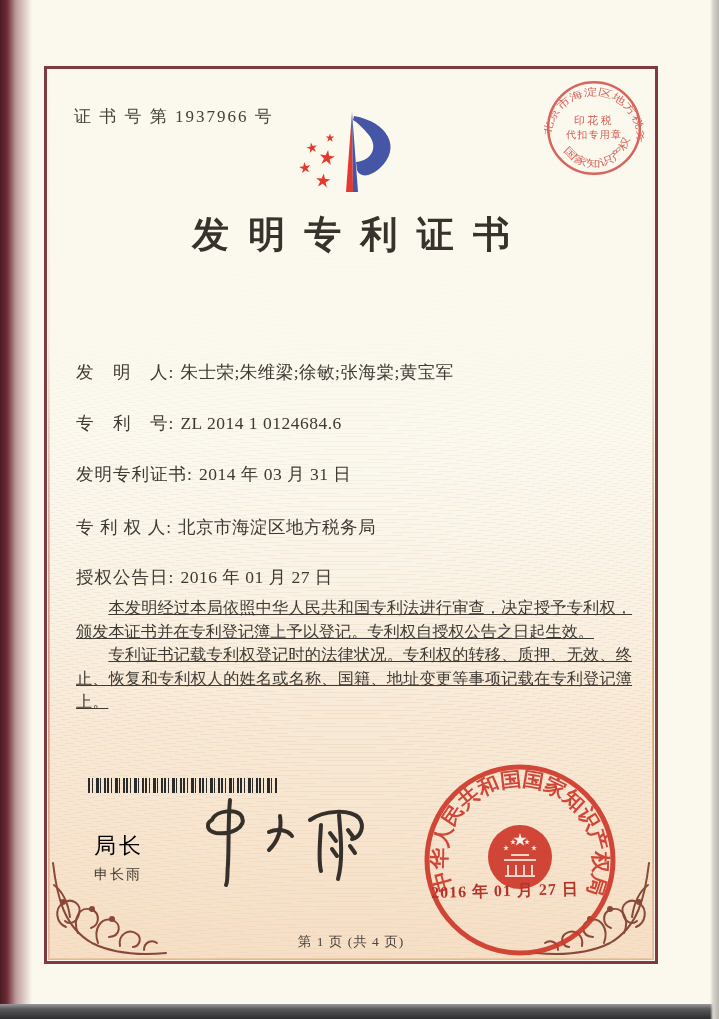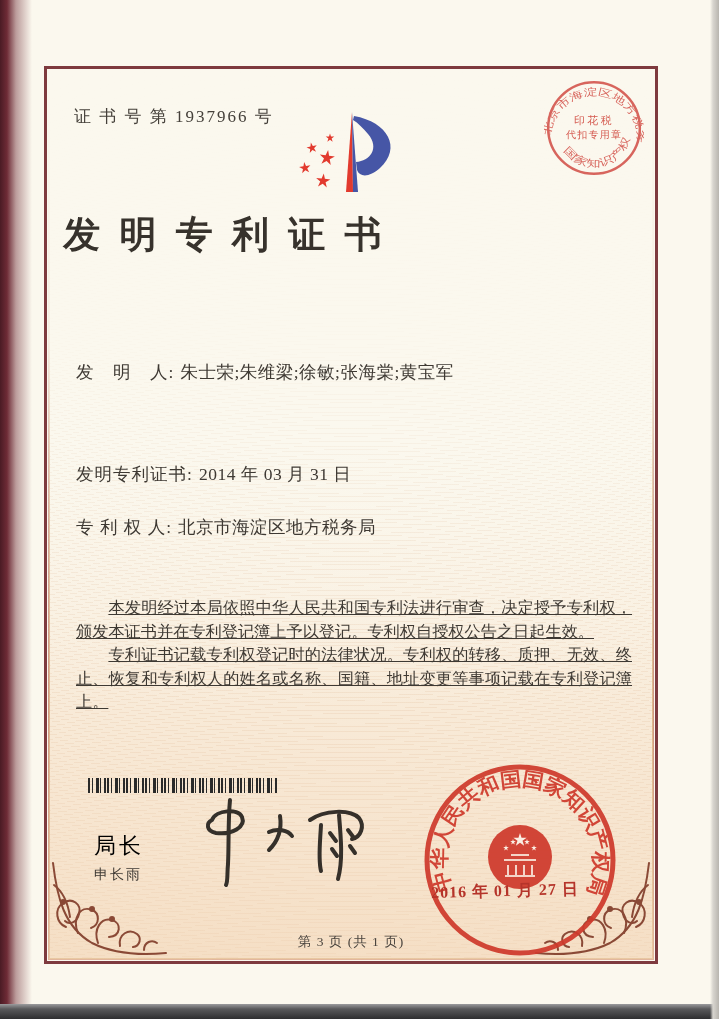--- a/index.html
+++ b/index.html
@@ -19,21 +19,21 @@
   .frame-red{position:absolute;inset:1px;border:1px solid #b0584e;}
   
   .waves{position:absolute;left:48px;top:70px;width:606px;height:890px;
      background:
        linear-gradient(180deg,rgba(246,224,200,0) 0%,rgba(246,224,200,0) 42%,rgba(245,219,191,.45) 70%,rgba(243,214,183,.75) 100%),
        repeating-radial-gradient(ellipse 2200px 1150px at 50% -520px,rgba(199,141,96,.20) 0 1px,rgba(199,141,96,0) 1px 5px);}
   .wavefade{position:absolute;left:48px;top:70px;width:606px;height:890px;
      background:linear-gradient(180deg,#fbf8ee 0%,rgba(251,248,238,.92) 30%,rgba(251,248,238,.4) 52%,rgba(251,248,238,0) 72%);}
   
   .cert-no{position:absolute;left:74px;top:105px;font-size:17px;letter-spacing:2px;color:#45403a;}
-  .title{position:absolute;left:44px;top:210px;width:614px;text-align:left;font-size:37px;
+  .title{position:absolute;left:44px;top:210px;width:614px;text-align:center;font-size:37px;
          font-weight:600;letter-spacing:.52em;padding-left:.52em;box-sizing:border-box;color:#37322c;}
   .field{position:absolute;left:76px;width:560px;font-size:17.5px;white-space:nowrap;color:#3e3933;}
   .field .lab{letter-spacing:1px;}
   .field .val{margin-left:6px;letter-spacing:.5px;}
   .paras{position:absolute;left:76px;top:597px;width:556px;font-size:16.2px;line-height:23.5px;
          text-align:justify;color:#3e3933;text-decoration:underline;}
   .paras p{margin:0;text-indent:2em;}
   .barcode{position:absolute;left:88px;top:778px;width:190px;height:15px;
      background:repeating-linear-gradient(90deg,
        #2a2a2a 0 2px,transparent 2px 4px,#2a2a2a 4px 5px,transparent 5px 8px,
@@ -127,25 +127,31 @@
     </text>
     <text x="60" y="55" text-anchor="middle" font-size="13" letter-spacing="3" fill="#d0463c">印花税</text>
     <text x="60" y="72" text-anchor="middle" font-size="12" letter-spacing="1.5" fill="#d0463c">代扣专用章</text>
   </svg>
 
   <div class="title">发明专利证书</div>
 
   <div class="field f1">
     <span class="lab">发　明　人:</span><span class="val">朱士荣;朱维梁;徐敏;张海棠;黄宝军</span>
   </div>
+  <div class="field f2">
+    <span class="lab">专　利　号:</span><span class="val">ZL 2014 1 0124684.6</span>
+  </div>
   <div class="field f3">
     <span class="lab">发明专利证书:</span><span class="val">2014 年 03 月 31 日</span>
   </div>
   <div class="field f4">
     <span class="lab">专 利 权 人:</span><span class="val">北京市海淀区地方税务局</span>
+  </div>
+  <div class="field f5">
+    <span class="lab">授权公告日:</span><span class="val">2016 年 01 月 27 日</span>
   </div>
 
   <div class="paras">
     <p>本发明经过本局依照中华人民共和国专利法进行审查，决定授予专利权，颁发本证书并在专利登记簿上予以登记。专利权自授权公告之日起生效。</p>
     <p>专利证书记载专利权登记时的法律状况。专利权的转移、质押、无效、终止、恢复和专利权人的姓名或名称、国籍、地址变更等事项记载在专利登记簿上。</p>
   </div>
 
   <div class="barcode"></div>
 
   <div class="sig-title">局长</div>
@@ -187,18 +193,18 @@
       <g fill="none" stroke="#fbf0e6" stroke-width="1.7">
         <path d="M-9,-2 H9"></path>
         <path d="M-16,3 H16"></path>
         <path d="M-12,8 V18 M-4,8 V18 M4,8 V18 M12,8 V18"></path>
         <path d="M-15,19 H15"></path>
       </g>
     </g>
   </svg>
   <div class="seal-date">2016 年 01 月 27 日</div>
 
-  <div class="footer">第 3 页 (共 1 页)</div>
+  <div class="footer">第 1 页 (共 4 页)</div>
 
   <div class="spine"></div>
   <div class="edge-bottom"></div>
   <div class="edge-right"></div>
 </div>
 
 </body></html>

